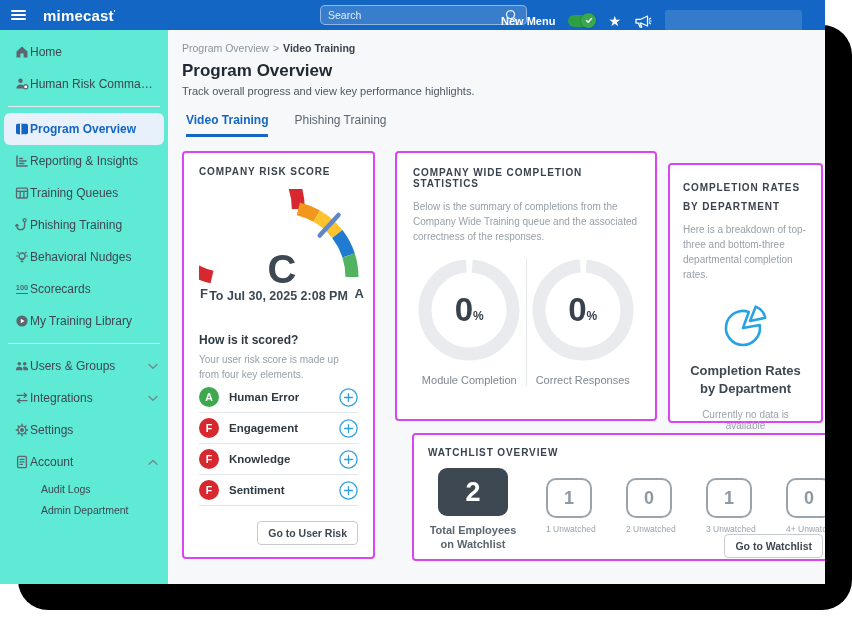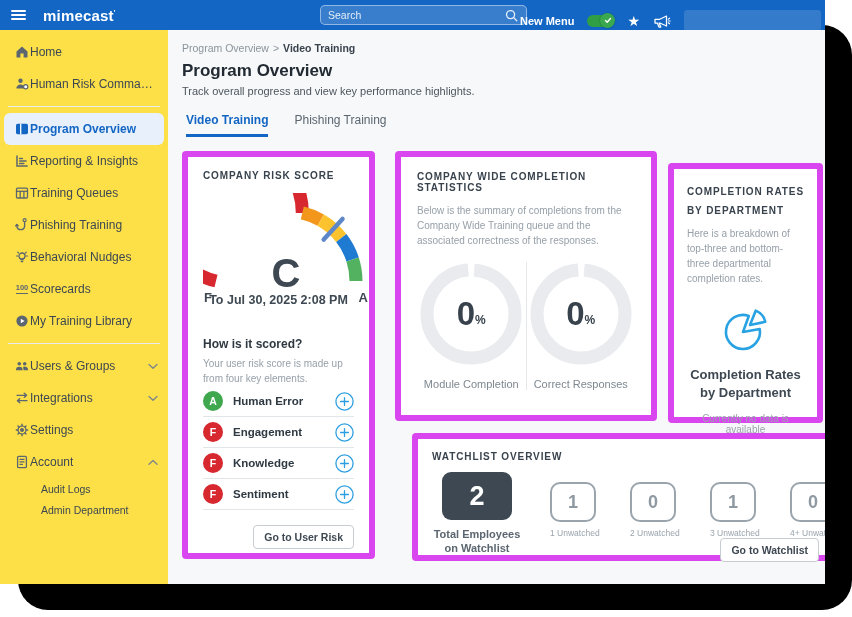--- a/index.html
+++ b/index.html
@@ -10,29 +10,29 @@
 
   
   .topbar { position:absolute; left:0; top:0; width:825px; height:30px; background:#1366c4; display:flex; align-items:center; }
   .hamburger { margin-left:11px; width:15px; display:flex; flex-direction:column; gap:2.6px; cursor:pointer; }
   .hamburger span { display:block; height:1.8px; background:#fff; border-radius:1px; }
   .logo { color:#fff; font-weight:bold; font-size:15px; letter-spacing:.2px; margin-left:17px; }
   .logo sup { font-size:7px; }
   .search-box { position:absolute; left:320px; top:5px; width:207px; height:20px; background:rgba(255,255,255,.16); border:1px solid rgba(255,255,255,.45); border-radius:5px; display:flex; align-items:center; padding:0 7px; }
   .search-box input { flex:1; background:transparent; border:none; outline:none; color:#fff; font-size:10.5px; font-family:inherit; }
   .search-box input::placeholder { color:#e3edf9; }
-  .top-right { position:absolute; right:4px; top:0; height:41px; display:flex; align-items:center; gap:13px; }
+  .top-right { position:absolute; right:23px; top:0; height:41px; display:flex; align-items:center; gap:13px; }
   .new-menu-label { color:#fff; font-size:11px; font-weight:600; }
   .toggle { width:27px; height:12px; background:#2f9e44; border-radius:7px; position:relative; cursor:pointer; }
   .toggle .knob { position:absolute; right:-1px; top:-1.5px; width:15px; height:15px; background:#3aa84f; border-radius:50%; display:flex; align-items:center; justify-content:center; box-shadow:0 0 2px rgba(0,0,0,.3); }
   .star { color:#fff; font-size:14px; line-height:1; cursor:pointer; }
   .account-chip { width:137px; height:21px; background:rgba(255,255,255,.14); border-radius:3px; }
 
   
-  .sidebar { position:absolute; left:0; top:30px; width:168px; height:554px; background:#fde047; padding-top:6px; }
+  .sidebar { position:absolute; left:0; top:30px; width:168px; height:554px; background:#5eead4; padding-top:6px; }
   .side-item { height:32px; display:flex; align-items:center; padding:0 10px 0 14px; cursor:pointer; color:#3d4752; font-size:12px; }
   .side-item .ic { width:16px; height:16px; flex:0 0 16px; display:flex; align-items:center; justify-content:center; }
   .side-item .lbl { flex:1; white-space:nowrap; overflow:hidden; text-overflow:ellipsis; }
   .side-item.selected { background:#e7f0fb; border-radius:6px; margin:0 4px; padding-left:10px; color:#1366c4; font-weight:700; }
   .side-divider { height:1px; background:#e8ebee; margin:6px 8px; }
   .chev { flex:0 0 10px; }
   .sub-item { height:21px; display:flex; align-items:center; padding-left:41px; font-size:10.5px; color:#3d4752; cursor:pointer; }
   .score-ic { font-size:7.5px; font-weight:700; color:#5c6670; border-bottom:1.6px solid #5c6670; line-height:1.1; }
 
   
@@ -40,21 +40,21 @@
   .breadcrumb { padding:12px 0 0 14px; font-size:10.5px; color:#8b949c; }
   .breadcrumb .sep { margin:0 4px; }
   .breadcrumb .cur { color:#39434e; font-weight:700; }
   .page-title { padding:7px 0 0 14px; font-size:17px; font-weight:700; color:#222b33; }
   .page-sub { padding:4px 0 0 14px; font-size:11px; color:#4d565e; }
   .tabs { display:flex; gap:26px; padding:16px 0 0 18px; }
   .tab { font-size:12px; padding-bottom:7px; cursor:pointer; color:#5b6670; }
   .tab.active { color:#1366c4; font-weight:700; border-bottom:3px solid #1366c4; }
 
   .cards { position:relative; width:657px; height:460px; }
-  .card { position:absolute; background:#fff; border:6px solid #d946ef; border-radius:4px; }
+  .card { position:absolute; background:#fff; border:2px solid #d946ef; border-radius:4px; }
   .card-header { font-size:10px; font-weight:700; letter-spacing:.09em; color:#39434e; }
 
   
   #card-risk { left:14px; top:14px; width:193px; height:408px; padding:13px 15px; }
   .gauge-wrap { position:relative; width:166px; height:95px; margin:12px auto 0; }
   .gauge-wrap svg { width:166px; height:95px; }
   .grade-letter { position:absolute; left:50%; transform:translateX(-50%); bottom:-8px; font-size:40px; font-weight:800; color:#3d4852; }
   .gauge-scale { display:flex; justify-content:space-between; width:166px; margin:2px auto 0; font-size:13px; font-weight:700; color:#3d4852; padding:0 1px; }
   .gauge-date { text-align:center; font-size:12.5px; font-weight:700; color:#3d4852; margin-top:-12px; }
   .how-title { margin-top:30px; font-size:12px; font-weight:700; color:#2f3942; }

